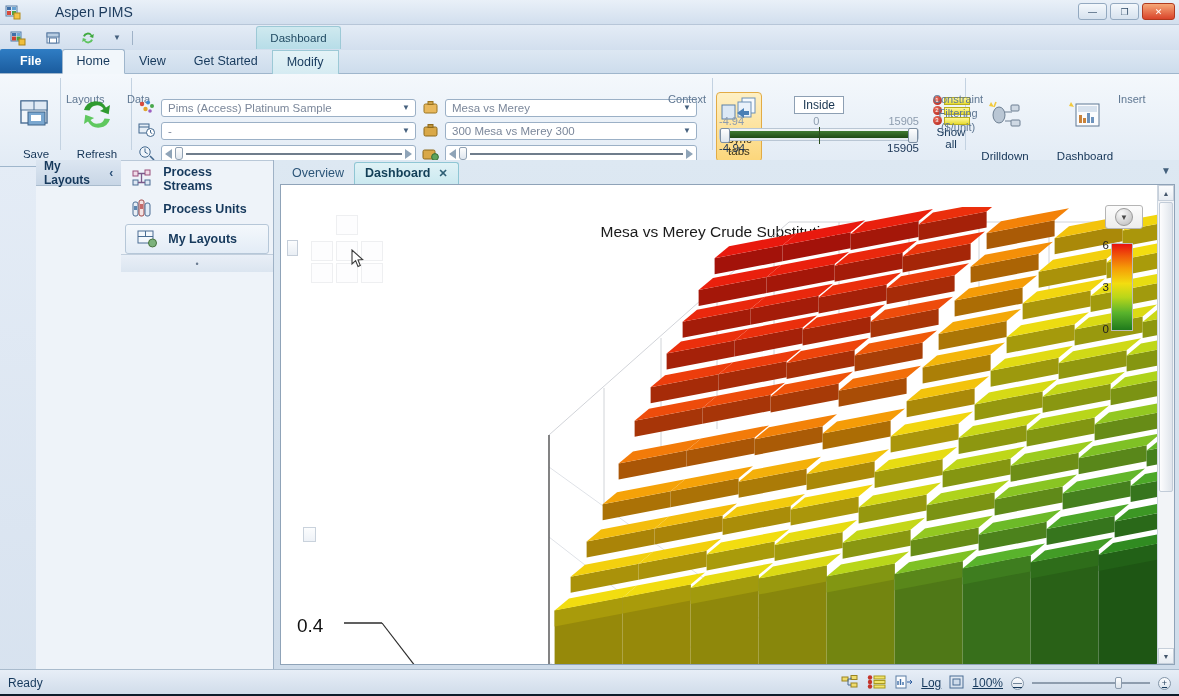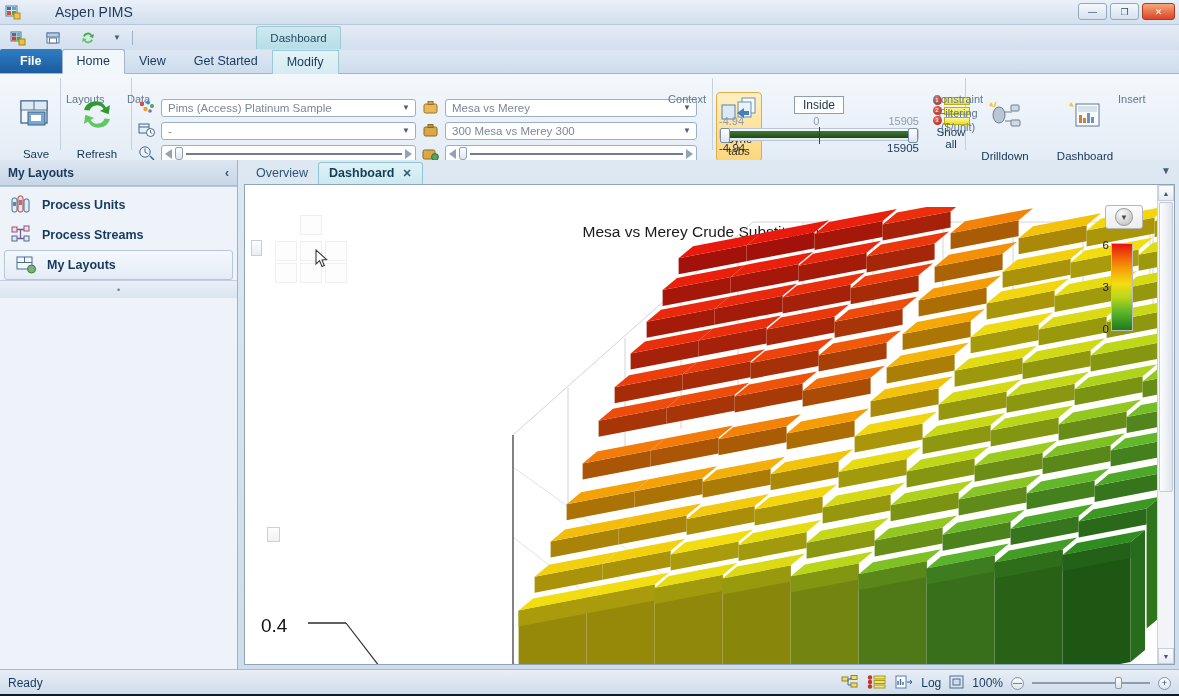--- a/index.html
+++ b/index.html
@@ -100,21 +100,21 @@
       background:radial-gradient(circle at 35% 30%,#e8705f,#b01b12); color:#fff;
       font-size:6px; line-height:9px; text-align:center; font-family:"Liberation Sans",sans-serif;}
   .bar{ width:26px;height:8px; background:linear-gradient(#fff89a,#e8dc30);
       border:1px solid #b9ae1c;}
 
   
   .main{ position:absolute; top:160px; left:0; right:0; bottom:27px; display:flex; }
 
   
   .sidebar{ width:238px; background:#eef3f9; border-right:1px solid #9fb2c6;
-      display:flex; flex-direction:column; }
+      display:flex; flex-direction:row;margin-left:36px; }
   .sb-head{ height:26px; background:linear-gradient(#dce6f1,#c8d6e6); border-bottom:1px solid #a9bbcd;
       display:flex; align-items:center; padding:0 8px; font-weight:bold; font-size:12px; color:#16395c;}
   .sb-head .chev{ margin-left:auto; font-size:12px; color:#2a5078;}
   .sb-list{ flex:1; background:#fff; margin:3px; border:1px solid #cfdae6; padding:6px 0;}
   .sb-item{ padding:3px 10px 3px 26px; font-size:12.5px; color:#1a3a5e; white-space:nowrap;}
   .sb-item.sel{ font-weight:bold; background:#ddf0f2; border:1px solid #57b3c4; border-radius:3px;
       margin:0 8px 0 22px; padding:2px 6px;}
   .sb-nav{ border-top:1px solid #b9c8d8; padding:3px 0 0;}
   .nav-item{ height:30px; display:flex; align-items:center; gap:10px; padding:0 10px;
       font-weight:bold; font-size:12.5px; color:#16395c;}
@@ -162,21 +162,21 @@
   .cb-knob{ width:18px;height:18px;border-radius:50%;
      background:radial-gradient(circle at 35% 28%,#fafafa,#b9b9b9); border:1px solid #9a9a9a;
      display:flex;align-items:center;justify-content:center; font-size:8px; color:#4a4a4a;}
 
   .ytick{ position:absolute; font-size:19px; color:#111; font-family:"Liberation Sans",sans-serif;}
 
   
   .status{ position:absolute; left:0; right:0; bottom:0; height:27px;
       background:linear-gradient(#e7eef7,#cfdbe9); border-top:1px solid #a9bbcd;
       display:flex; align-items:center; padding:0 8px; font-size:12px; color:#16395c;}
-  .status .right{ margin-left:auto; display:flex; align-items:center; gap:8px;}
+  .status .right{ margin-left:auto; display:flex; align-items:center; gap:8px;text-decoration:underline;}
   .zoomtrack{ width:118px;height:2px;background:#8e9dae; position:relative;}
   .ztk{ position:absolute; left:83px; top:-5px; width:7px;height:12px;
      background:linear-gradient(#fff,#dde4ec); border:1px solid #8c9cae; border-radius:2px;}
   .circbtn{ width:13px;height:13px;border-radius:50%;border:1px solid #8496a9;
      background:linear-gradient(#fbfcfe,#dde5ee); font-size:9px; line-height:11px; text-align:center; color:#2c4864;}
   .taskbar{ position:absolute; left:0; right:0; bottom:-6px; height:8px; background:#0d1b2a;}
 </style>
 </head>
 <body>
 
@@ -472,40 +472,40 @@
 
     <div class="sidebar">
       <div class="sb-head">
         <span>My Layouts</span>
         <span class="chev">‹</span>
       </div>
       <div class="sb-nav">
         <div class="nav-item">
           <span>
             <svg width="22" height="22" viewBox="0 0 22 22">
+              <rect x="2" y="4" width="5" height="5" fill="#f0dce8" stroke="#9a4e7a"></rect>
+              <rect x="2" y="13" width="5" height="5" fill="#dfe8f4" stroke="#4a6d93"></rect>
+              <rect x="14" y="3" width="5" height="5" fill="#f0dce8" stroke="#9a4e7a"></rect>
+              <rect x="14" y="13" width="5" height="5" fill="#dfe8f4" stroke="#4a6d93"></rect>
+              <path d="M7 6.5 h7 M7 15.5 h7 M10.5 6.5 v9" stroke="#7a5a8a" stroke-width="1.3" fill="none"></path>
+            </svg>
+          </span>
+          <span>Process Streams</span>
+        </div>
+        <div class="nav-item">
+          <span>
+            <svg width="22" height="22" viewBox="0 0 22 22">
               <rect x="2" y="5" width="5" height="14" rx="2" fill="#e9eef5" stroke="#4a6d93"></rect>
               <rect x="8" y="3" width="5" height="16" rx="2" fill="#f3e2e2" stroke="#a04a4a"></rect>
               <rect x="14" y="6" width="5" height="13" rx="2" fill="#e1ecf7" stroke="#4a6d93"></rect>
               <rect x="3" y="9" width="3" height="4" fill="#5e86b0"></rect>
               <rect x="9" y="7" width="3" height="5" fill="#c56b6b"></rect>
             </svg>
           </span>
           <span>Process Units</span>
-        </div>
-        <div class="nav-item">
-          <span>
-            <svg width="22" height="22" viewBox="0 0 22 22">
-              <rect x="2" y="4" width="5" height="5" fill="#f0dce8" stroke="#9a4e7a"></rect>
-              <rect x="2" y="13" width="5" height="5" fill="#dfe8f4" stroke="#4a6d93"></rect>
-              <rect x="14" y="3" width="5" height="5" fill="#f0dce8" stroke="#9a4e7a"></rect>
-              <rect x="14" y="13" width="5" height="5" fill="#dfe8f4" stroke="#4a6d93"></rect>
-              <path d="M7 6.5 h7 M7 15.5 h7 M10.5 6.5 v9" stroke="#7a5a8a" stroke-width="1.3" fill="none"></path>
-            </svg>
-          </span>
-          <span>Process Streams</span>
         </div>
         <div class="nav-item sel">
           <span>
             <svg width="22" height="22" viewBox="0 0 22 22">
               <rect x="2" y="4" width="15" height="12" fill="#f4f8fc" stroke="#4a6d93"></rect>
               <line x1="2" y1="9.5" x2="17" y2="9.5" stroke="#4a6d93"></line>
               <line x1="9.5" y1="4" x2="9.5" y2="9.5" stroke="#4a6d93"></line>
               <circle cx="16.5" cy="16" r="4" fill="#7cb27c" stroke="#47733f"></circle>
             </svg>
           </span>

